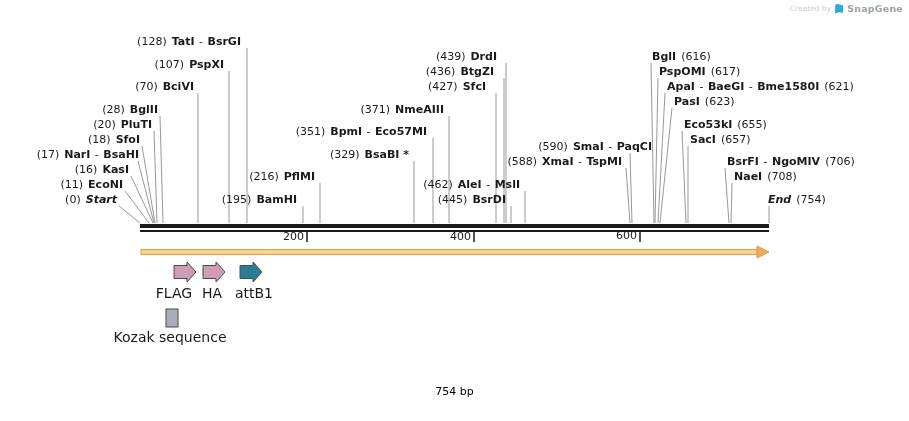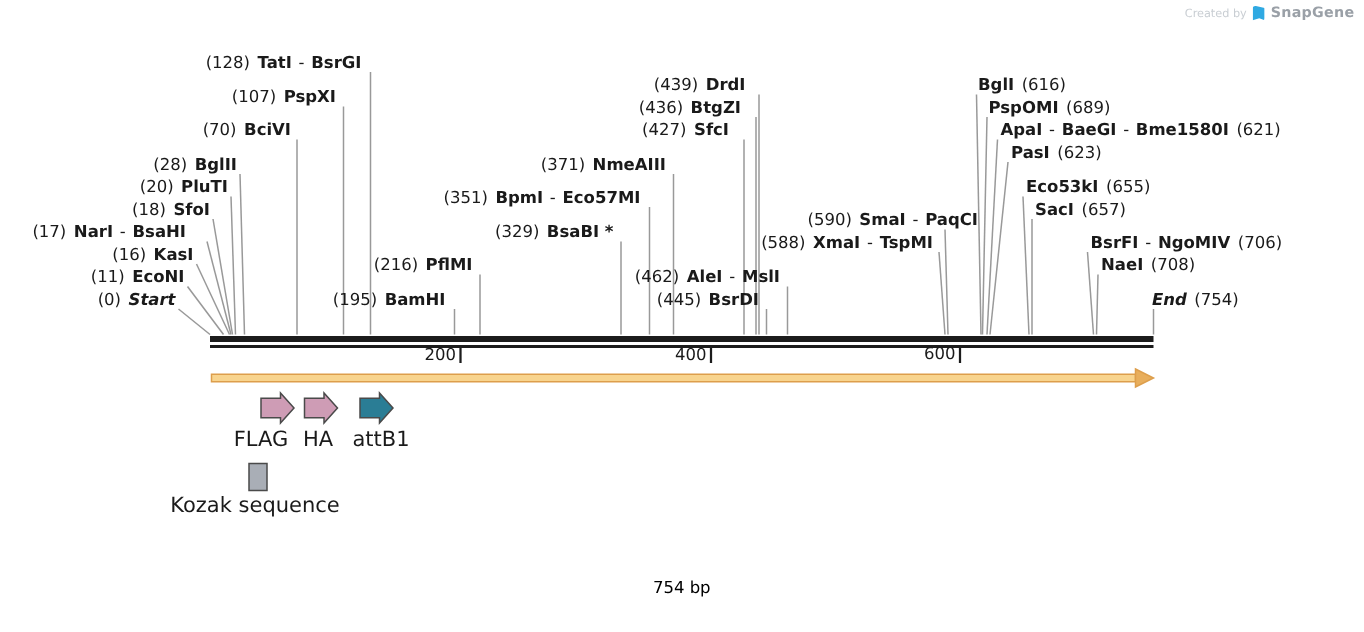--- a/index.html
+++ b/index.html
@@ -80,41 +80,41 @@
       <polygon points="240,265.5 253,265.5 253,262 262,272 253,282 253,278.5 240,278.5" fill="#2A7D95" stroke="#4a4a4a" stroke-width="1"></polygon>
       <rect x="166" y="309" width="12" height="18" fill="#A9AEB6" stroke="#4a4a4a" stroke-width="1"></rect>
     </svg>
   <div class="labels">
       <div class="ruler-num" style="left: 304px; top: 231px;">200</div>
       <div class="ruler-num" style="left: 471px; top: 231px; text-align: center;">400</div>
       <div class="ruler-num" style="left: 637px; top: 230px;">600</div>
       <div class="site site-l italic" style="transform: translateX(-100%); left: 117px; top: 193px;"><span class="num">(0)</span><span class="name">Start</span></div>
       <div class="site site-l" style="transform: translateX(-100%); left: 123px; top: 178px;"><span class="num">(11)</span><span class="name">EcoNI</span></div>
       <div class="site site-l" style="transform: translateX(-100%); left: 129px; top: 163px; text-align: right;"><span class="num">(16)</span><span class="name">KasI</span></div>
-      <div class="site site-l" style="transform: translateX(-100%); left: 124px; top: 148px; text-align: center;"><span class="num">(17)</span><span class="name">NarI</span><span class="sep"> - </span><span class="name">BsaHI</span></div>
+      <div class="site site-l" style="transform: translateX(-100%); left: 139px; top: 148px; text-align: center;"><span class="num">(17)</span><span class="name">NarI</span><span class="sep"> - </span><span class="name">BsaHI</span></div>
       <div class="site site-l" style="transform: translateX(-100%); left: 140px; top: 133px;"><span class="num">(18)</span><span class="name">SfoI</span></div>
       <div class="site site-l" style="transform: translateX(-100%); left: 152px; top: 118px;"><span class="num">(20)</span><span class="name">PluTI</span></div>
       <div class="site site-l" style="transform: translateX(-100%); left: 158px; top: 103px;"><span class="num">(28)</span><span class="name">BglII</span></div>
       <div class="site site-l" style="transform: translateX(-100%); left: 194px; top: 80px;"><span class="num">(70)</span><span class="name">BciVI</span></div>
       <div class="site site-l" style="transform: translateX(-100%); left: 224px; top: 58px;"><span class="num">(107)</span><span class="name">PspXI</span></div>
       <div class="site site-l" style="transform: translateX(-100%); left: 241px; top: 35px;"><span class="num">(128)</span><span class="name">TatI</span><span class="sep"> - </span><span class="name">BsrGI</span></div>
       <div class="site site-l" style="transform: translateX(-100%); left: 297px; top: 193px;"><span class="num">(195)</span><span class="name">BamHI</span></div>
       <div class="site site-l" style="transform: translateX(-100%); left: 315px; top: 170px;"><span class="num">(216)</span><span class="name">PflMI</span></div>
       <div class="site site-l" style="transform: translateX(-100%); left: 409px; top: 148px;"><span class="num">(329)</span><span class="name">BsaBI *</span></div>
       <div class="site site-l" style="transform: translateX(-100%); left: 427px; top: 125px;"><span class="num">(351)</span><span class="name">BpmI</span><span class="sep"> - </span><span class="name">Eco57MI</span></div>
       <div class="site site-l" style="transform: translateX(-100%); left: 444px; top: 103px;"><span class="num">(371)</span><span class="name">NmeAIII</span></div>
       <div class="site site-l" style="transform: translateX(-100%); left: 486px; top: 80px;"><span class="num">(427)</span><span class="name">SfcI</span></div>
       <div class="site site-l" style="transform: translateX(-100%); left: 494px; top: 65px;"><span class="num">(436)</span><span class="name">BtgZI</span></div>
       <div class="site site-l" style="transform: translateX(-100%); left: 497px; top: 50px;"><span class="num">(439)</span><span class="name">DrdI</span></div>
       <div class="site site-l" style="transform: translateX(-100%); left: 506px; top: 193px;"><span class="num">(445)</span><span class="name">BsrDI</span></div>
       <div class="site site-l" style="transform: translateX(-100%); left: 520px; top: 178px;"><span class="num">(462)</span><span class="name">AleI</span><span class="sep"> - </span><span class="name">MslI</span></div>
       <div class="site site-l" style="transform: translateX(-100%); left: 622px; top: 155px;"><span class="num">(588)</span><span class="name">XmaI</span><span class="sep"> - </span><span class="name">TspMI</span></div>
       <div class="site site-l" style="transform: translateX(-100%); left: 652px; top: 140px;"><span class="num">(590)</span><span class="name">SmaI</span><span class="sep"> - </span><span class="name">PaqCI</span></div>
       <div class="site site-r" style="left: 652px; top: 50px;"><span class="name">BglI</span><span class="num">(616)</span></div>
-      <div class="site site-r" style="left: 659px; top: 65px;"><span class="name">PspOMI</span><span class="num">(689)</span></div>
+      <div class="site site-r" style="left: 659px; top: 65px;"><span class="name">PspOMI</span><span class="num">(617)</span></div>
       <div class="site site-r" style="left: 667px; top: 80px;"><span class="name">ApaI</span><span class="sep"> - </span><span class="name">BaeGI</span><span class="sep"> - </span><span class="name">Bme1580I</span><span class="num">(621)</span></div>
       <div class="site site-r" style="left: 674px; top: 95px;"><span class="name">PasI</span><span class="num">(623)</span></div>
       <div class="site site-r" style="left: 684px; top: 118px;"><span class="name">Eco53kI</span><span class="num">(655)</span></div>
       <div class="site site-r" style="left: 690px; top: 133px;"><span class="name">SacI</span><span class="num">(657)</span></div>
       <div class="site site-r" style="left: 727px; top: 155px;"><span class="name">BsrFI</span><span class="sep"> - </span><span class="name">NgoMIV</span><span class="num">(706)</span></div>
       <div class="site site-r" style="left: 734px; top: 170px;"><span class="name">NaeI</span><span class="num">(708)</span></div>
       <div class="site site-r italic" style="left: 768px; top: 193px;"><span class="name">End</span><span class="num">(754)</span></div>
       <div class="feat-label" style="left: 174px; top: 287px;">FLAG</div>
       <div class="feat-label" style="left: 212px; top: 287px;">HA</div>
       <div class="feat-label" style="left: 254px; top: 287px;">attB1</div>

